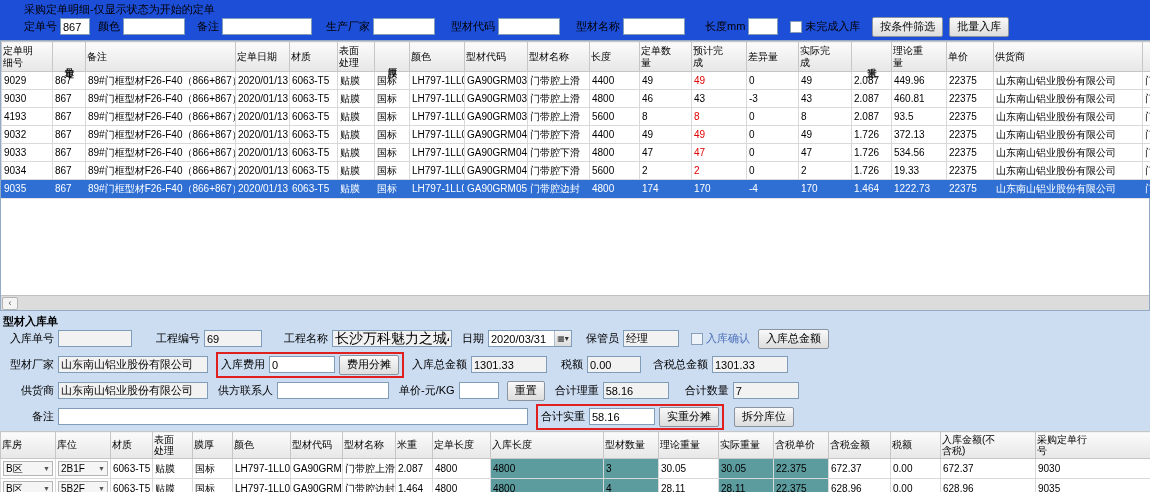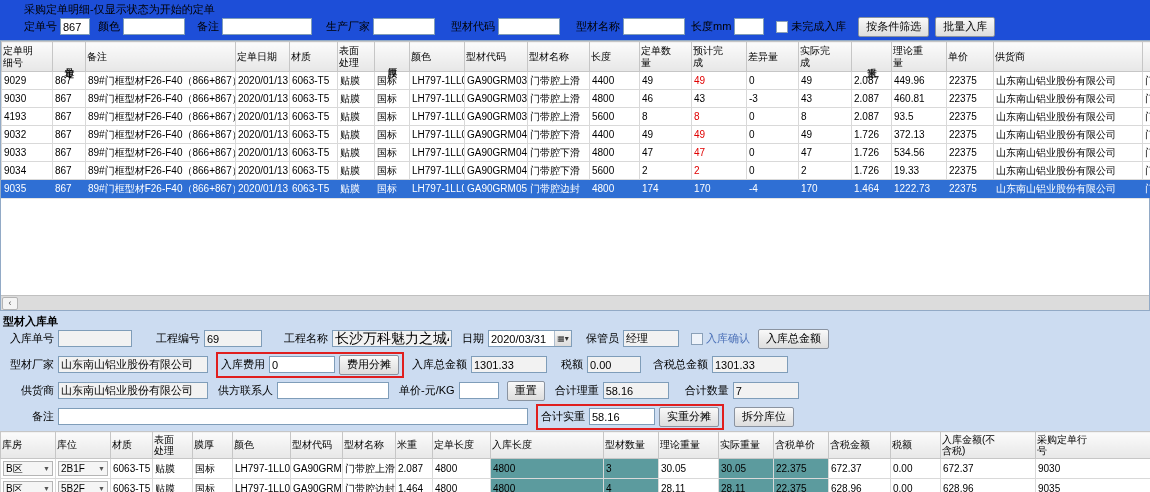--- a/index.html
+++ b/index.html
@@ -83,21 +83,21 @@
       <span class="flabel" style="margin-left:8px">颜色</span>
       <input class="tbox" style="width: 62px; margin-left: 3px;" value="">
       <span class="flabel" style="margin-left:12px">备注</span>
       <input class="tbox" style="width: 90px; margin-left: 3px;" value="">
       <span class="flabel" style="margin-left:14px">生产厂家</span>
       <input class="tbox" style="width: 62px; margin-left: 3px;" value="">
       <span class="flabel" style="margin-left:16px">型材代码</span>
       <input class="tbox" style="width: 62px; margin-left: 3px;" value="">
       <span class="flabel" style="margin-left:16px">型材名称</span>
       <input class="tbox" style="width: 62px; margin-left: 3px;" value="">
-      <span class="flabel" style="margin-left:6px">长度mm</span>
+      <span class="flabel" style="margin-left:20px">长度mm</span>
       <input class="tbox" style="width: 30px; margin-left: 3px;" value="">
       <span class="cbox" style="margin-left:12px"></span>
       <span class="flabel" style="margin-left:3px">未完成入库</span>
       <button class="winbtn" style="margin-left:12px">按条件筛选</button>
       <button class="winbtn" style="margin-left:6px">批量入库</button>
     </div>
   </div>
 
   <div class="gridwrap">
     <table class="grid" id="top-grid">

